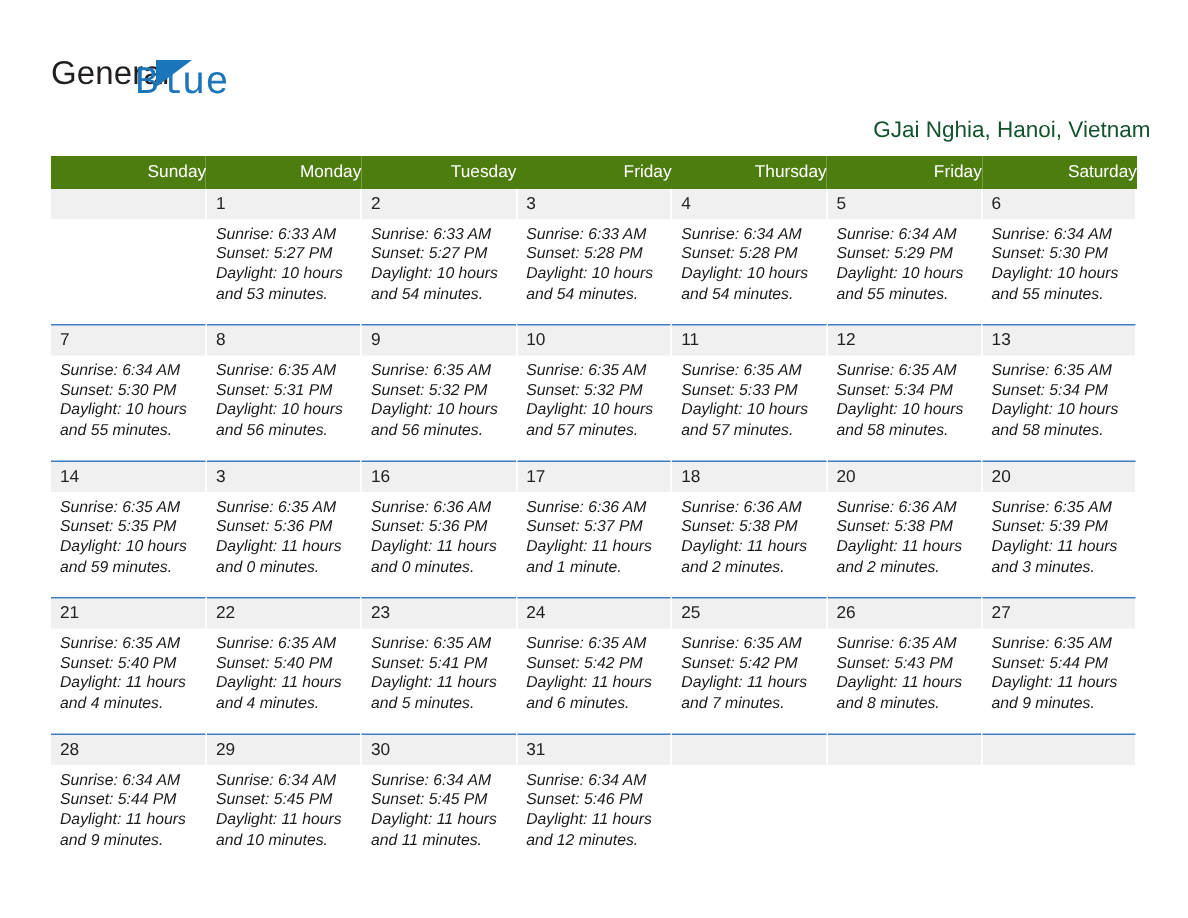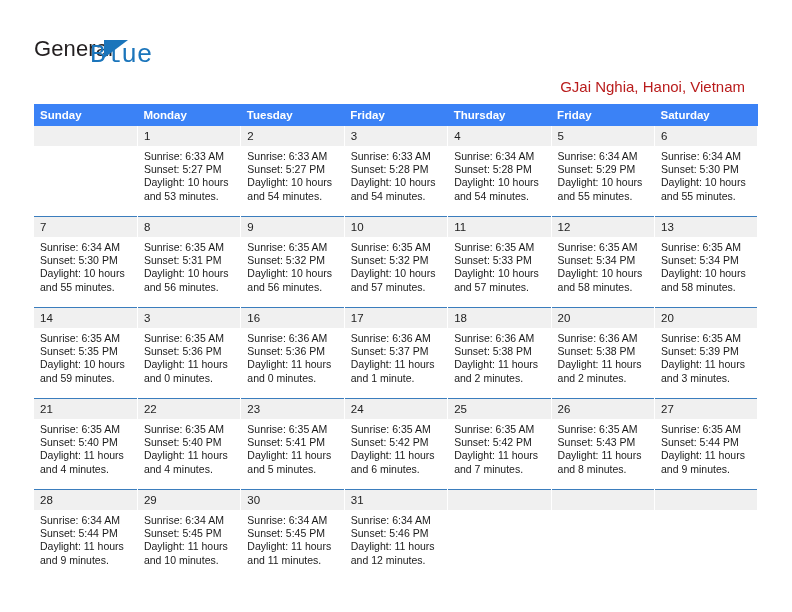--- a/index.html
+++ b/index.html
@@ -67,45 +67,45 @@
     right: 34px;
     top: 32px;
     font-size: 29px;
     color: #2e2e2e;
     text-align: right;
     white-space: nowrap;
     font-weight: normal;
   }
   .subtitle {
     position: absolute;
-    right: 47px;
+    right: 25px;
     top: 78px;
     font-size: 15px;
-    color: #b91c1c;
+    color: #14532d;
     text-align: right;
     white-space: nowrap;
   }
 
   
   .calendar {
     position: absolute;
     left: 34px;
     top: 104px;
     width: 724px;
     border-collapse: collapse;
     table-layout: fixed;
   }
   .calendar col { width: 103.43px; }
 
   thead th {
-    background: #3b82f6;
+    background: #4d7c0f;
     color: #ffffff;
     font-size: 11.5px;
-    font-weight: bold;
-    text-align: left;
+    font-weight: normal;
+    text-align: right;
     padding: 5px 0 5px 6px;
     height: 11px;
     border: none;
   }
 
   tbody tr { height: 90px; }
 
   tbody td {
     vertical-align: top;
     padding: 0;
@@ -125,20 +125,21 @@
     padding: 4px 0 4px 6px;
     height: 12px;
     line-height: 12px;
   }
   .cell-empty .daynum {
     background: #f0f0f0;
     color: transparent;
   }
   .lines {
     padding: 4px 7px 0 6px;
+    font-style: italic;
   }
   .lines div {
     font-size: 10.5px;
     line-height: 13.2px;
     color: #1a1a1a;
     white-space: nowrap;
   }
 </style>
 </head>
 <body>

